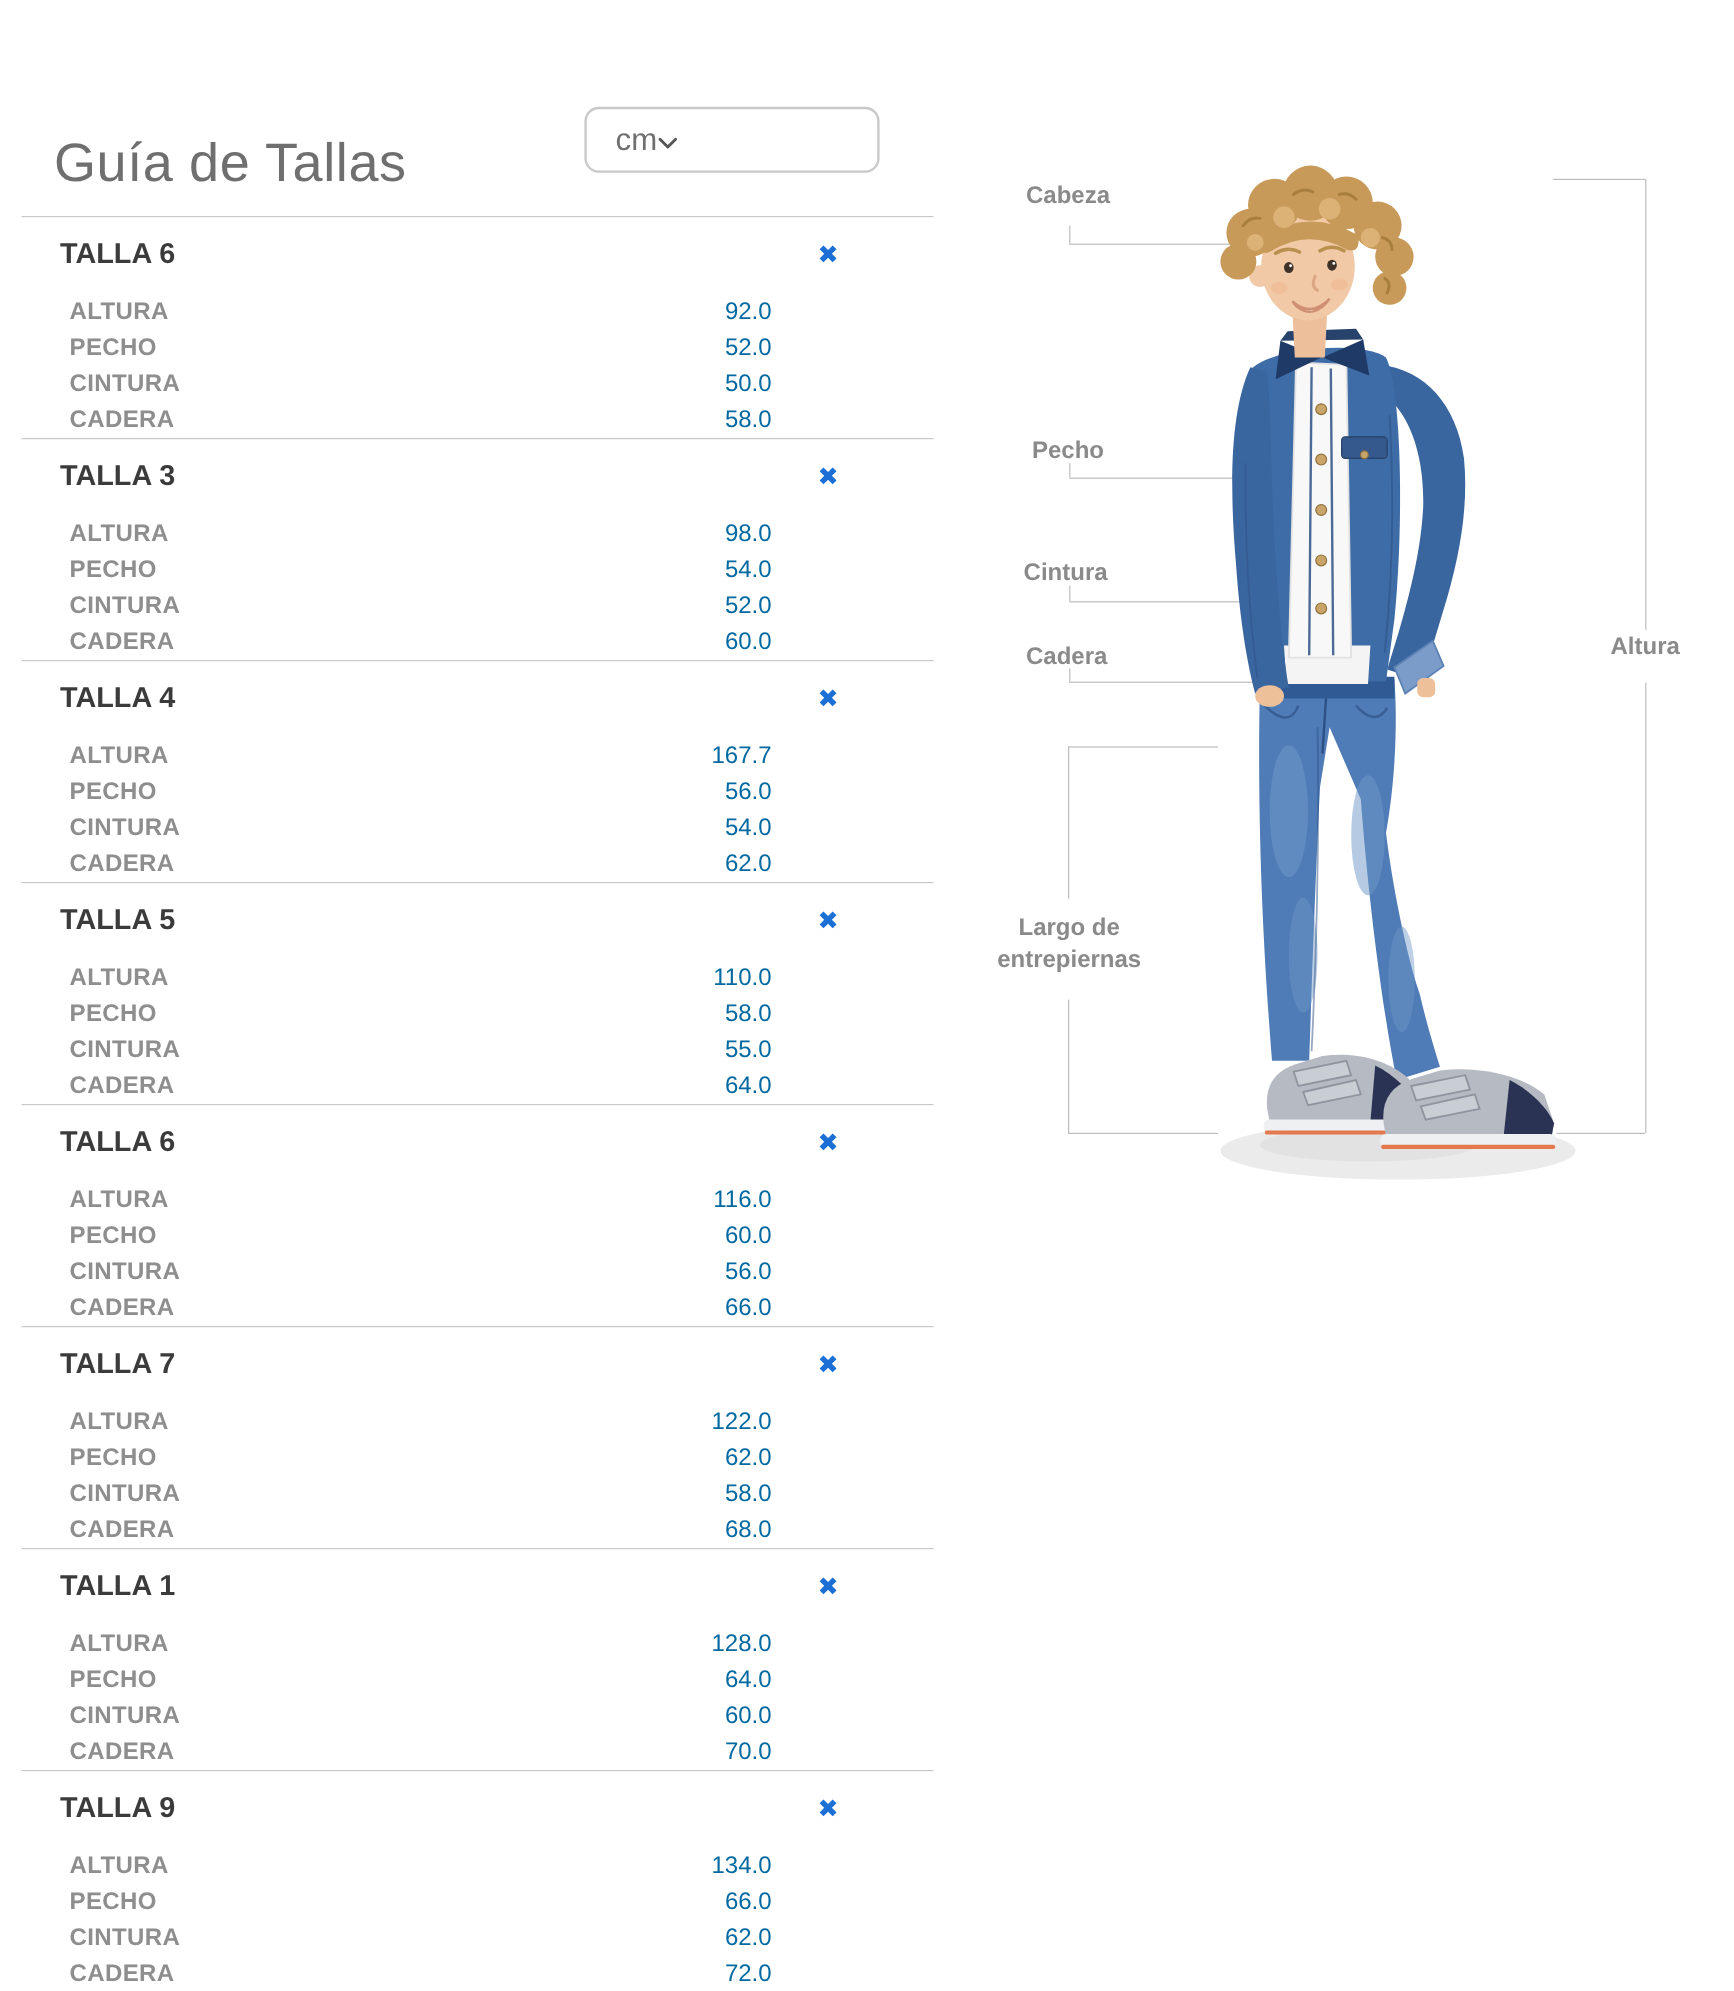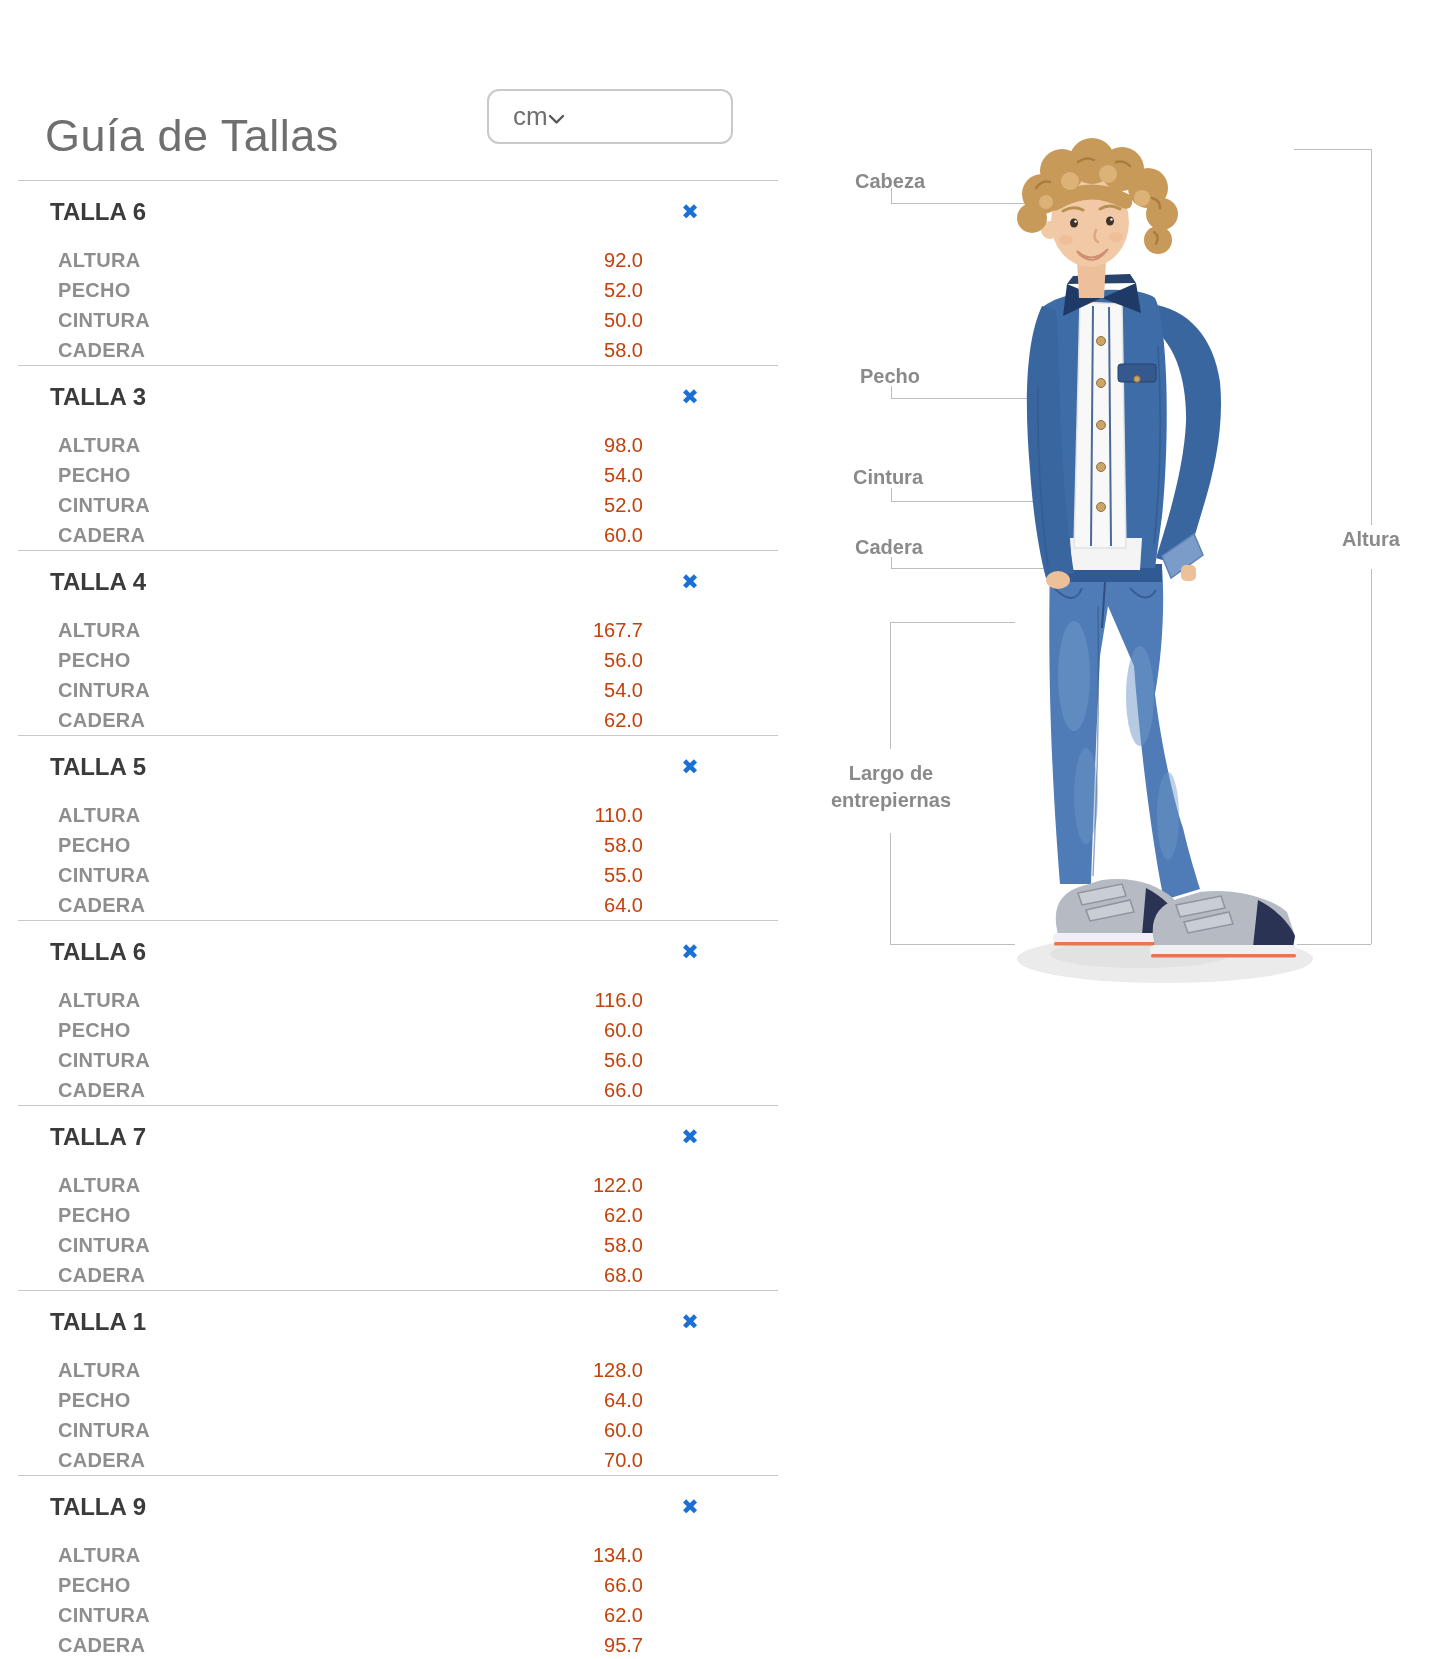--- a/index.html
+++ b/index.html
@@ -20,21 +20,21 @@
   .size-section{position:relative;box-sizing:border-box;height:185px;
     border-bottom:1px solid #c9c9c9;padding-top:16px;}
   .size-section:last-child{border-bottom:none;}
   .talla{margin:0 0 0 32px;font-size:24px;line-height:30px;font-weight:700;color:#3b3b3b;}
   .remove-btn{position:absolute;left:658px;top:16px;width:28px;height:30px;
     background:none;border:none;padding:0;cursor:pointer;color:#1c6fd4;
     font-size:21px;line-height:30px;font-family:"DejaVu Sans",sans-serif;}
   .rows{margin:18px 0 0 40px;width:585px;}
   .m-row{display:flex;justify-content:space-between;height:30px;line-height:30px;}
   .m-label{font-size:20px;font-weight:700;color:#8e8e8e;letter-spacing:.3px;}
-  .m-value{font-size:20px;font-weight:400;color:#c2410c;}
+  .m-value{font-size:20px;font-weight:400;color:#0369a1;}
 
   
   .diagram{position:absolute;left:780px;top:100px;width:665px;height:940px;}
   .mlabel{position:absolute;font-size:20px;font-weight:700;color:#8a8a8a;white-space:nowrap;}
   .mlabel.center{text-align:center;}
   .hl{position:absolute;height:1px;background:#bdbdbd;}
   .vl{position:absolute;width:1px;background:#bdbdbd;}
   .boy-svg{position:absolute;left:170px;top:20px;}
 </style>
 </head>
@@ -266,29 +266,29 @@
       <span class="m-value">66.0</span>
     </div>
 
     <div class="m-row">
       <span class="m-label">CINTURA</span>
       <span class="m-value">62.0</span>
     </div>
 
     <div class="m-row">
       <span class="m-label">CADERA</span>
-      <span class="m-value">95.7</span>
+      <span class="m-value">72.0</span>
     </div>
   </div>
     </section>
   </div>
 
   <div class="diagram">
 
-    <div class="mlabel" style="left:75px;top:54px;">Cabeza</div>
+    <div class="mlabel" style="left:75px;top:36px;">Cabeza</div>
     <div class="vl" style="left:111px;top:72px;height:15px;"></div>
     <div class="hl" style="left:111px;top:87px;width:162px;"></div>
 
     <div class="mlabel" style="left:80px;top:249px;">Pecho</div>
     <div class="vl" style="left:111px;top:270px;height:12px;"></div>
     <div class="hl" style="left:111px;top:282px;width:166px;"></div>
 
     <div class="mlabel" style="left:73px;top:350px;">Cintura</div>
     <div class="vl" style="left:111px;top:372px;height:13px;"></div>
     <div class="hl" style="left:111px;top:385px;width:166px;"></div>

